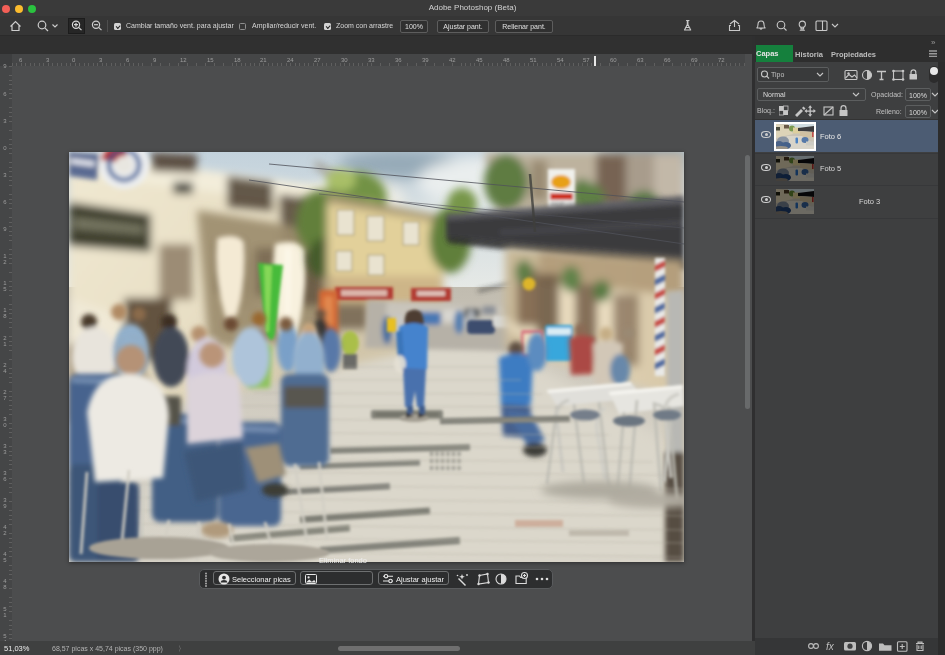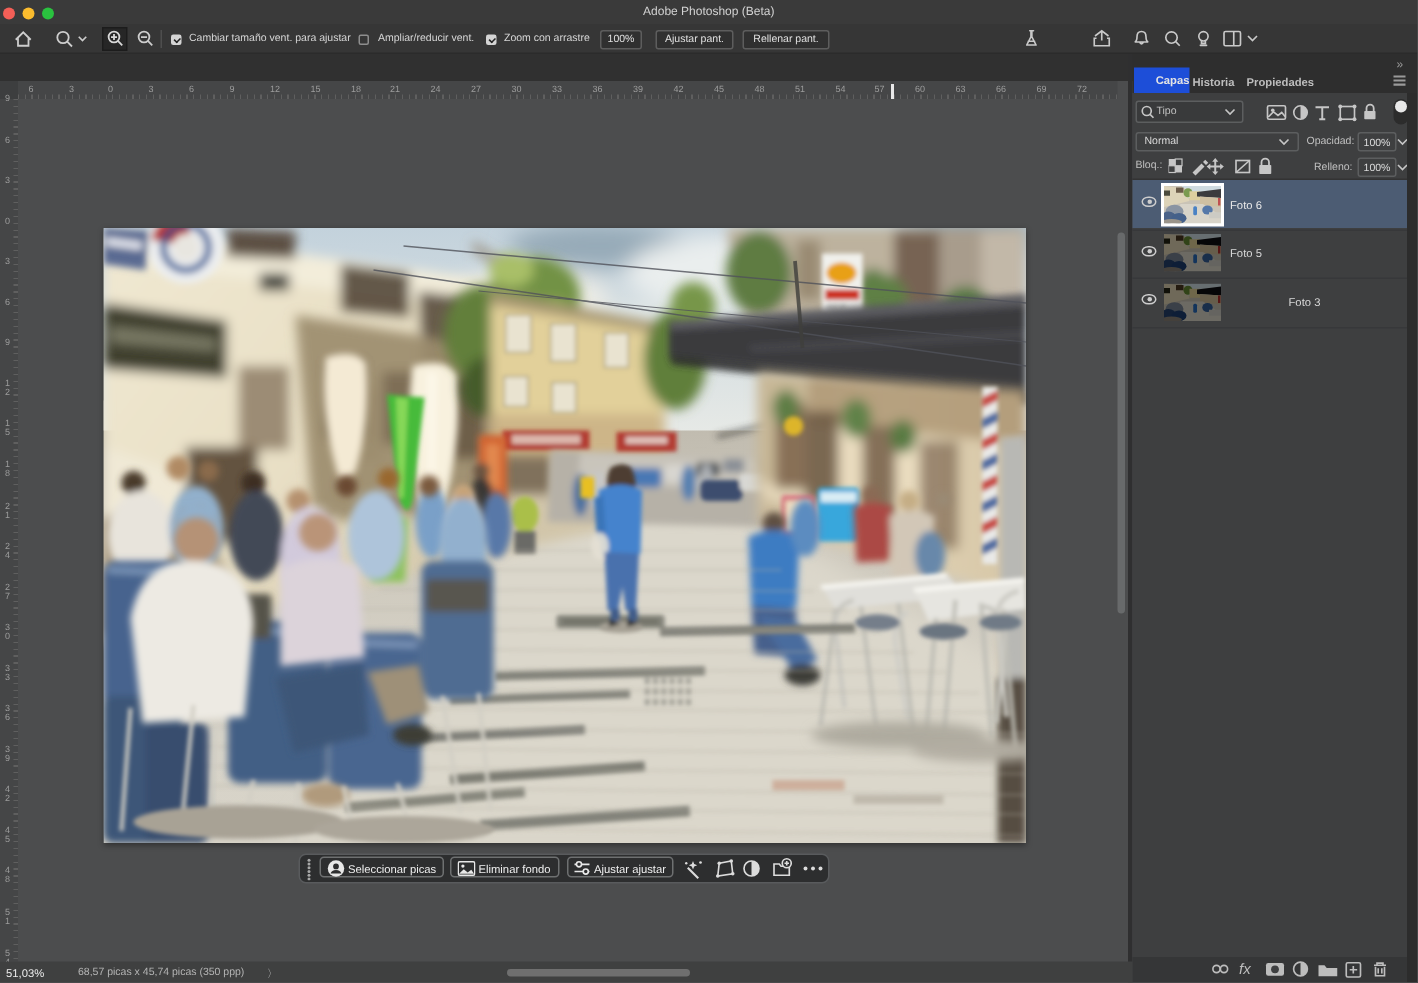--- a/index.html
+++ b/index.html
@@ -541,21 +541,21 @@
       <circle cx="6" cy="4.6" r="1.9" fill="#2d2e2f"></circle>
       <path d="M2.4,9.4 a3.7,3.2 0 0 1 7.2,0 z" fill="#2d2e2f"></path>
     </svg>
   <div class="abs" style="left:232px;top:575px;font-size:7.5px;color:#f0f0f0;">Seleccionar picas</div>
   <div class="abs tbtn" style="left:300px;top:571px;width:73px;"></div>
   <svg class="abs" style="left:305px;top:574px;" width="12" height="10" viewBox="0 0 12 10">
       <rect x="0.5" y="0.5" width="11" height="9" rx="1" fill="none" stroke="#e8e8e8" stroke-width="1"></rect>
       <circle cx="3.6" cy="3.4" r="1.1" fill="#e8e8e8"></circle>
       <path d="M1,8.5 l3.2,-3 l2.6,2.2 l2.4,-1.8 l1.8,2.6 z" fill="#e8e8e8"></path>
     </svg>
-  <div class="abs" style="left:319px;top:575px;font-size:7.5px;color:#f0f0f0;">Eliminar fondo</div>
+  <div class="abs" style="left:319px;top:556px;font-size:7.5px;color:#f0f0f0;">Eliminar fondo</div>
   <div class="abs tbtn" style="left:378px;top:571px;width:71px;"></div>
   <svg class="abs" style="left:382px;top:573px;" width="13" height="12" viewBox="0 0 13 12">
       <g stroke="#e8e8e8" fill="none" stroke-width="1.1">
         <path d="M1,3.2 h10 M1,8 h10"></path>
         <circle cx="4" cy="3.2" r="1.7" fill="#2d2e2f"></circle>
         <circle cx="8.5" cy="8" r="1.7" fill="#2d2e2f"></circle>
       </g>
     </svg>
   <div class="abs" style="left:396px;top:575px;font-size:7.5px;color:#f0f0f0;">Ajustar ajustar</div>
   <svg class="abs" style="left:455px;top:571px;" width="95" height="16" viewBox="0 0 95 16">
@@ -576,21 +576,21 @@
         <path d="M69.5,3 v3 M68,4.5 h3"></path>
       <g fill="#dcdcdc" stroke="none">
           <circle cx="82" cy="8" r="1.3"></circle>
           <circle cx="87" cy="8" r="1.3"></circle>
           <circle cx="92" cy="8" r="1.3"></circle>
         </g>
     </g>
   </svg>
 
   <div class="abs" id="ptabs"></div>
-  <div class="abs" style="left:756px;top:45px;width:37px;height:17px;background:#1d4ed8;color:#e4e4e4;font-size:7.5px;font-weight:bold;text-align:right;line-height:17px;">Capas</div>
+  <div class="abs" style="left:756px;top:45px;width:37px;height:17px;background:#15803d;color:#e4e4e4;font-size:7.5px;font-weight:bold;text-align:left;line-height:17px;">Capas</div>
   <div class="abs" style="left:795px;top:50px;font-size:7.5px;font-weight:bold;color:#bdbdbd;">Historia</div>
   <div class="abs" style="left:831px;top:50px;font-size:7.5px;font-weight:bold;color:#bdbdbd;">Propiedades</div>
   <div class="abs" style="left:931px;top:38px;font-size:8px;color:#9a9a9a;">»</div>
   <svg class="abs" style="left:928px;top:49px;" width="10" height="9">
       <g stroke="#9a9a9a" stroke-width="1.4">
         <path d="M1,2 h8 M1,4.7 h8 M1,7.4 h8"></path>
       </g>
     </svg>
   <div class="abs" id="panel"></div>
 

